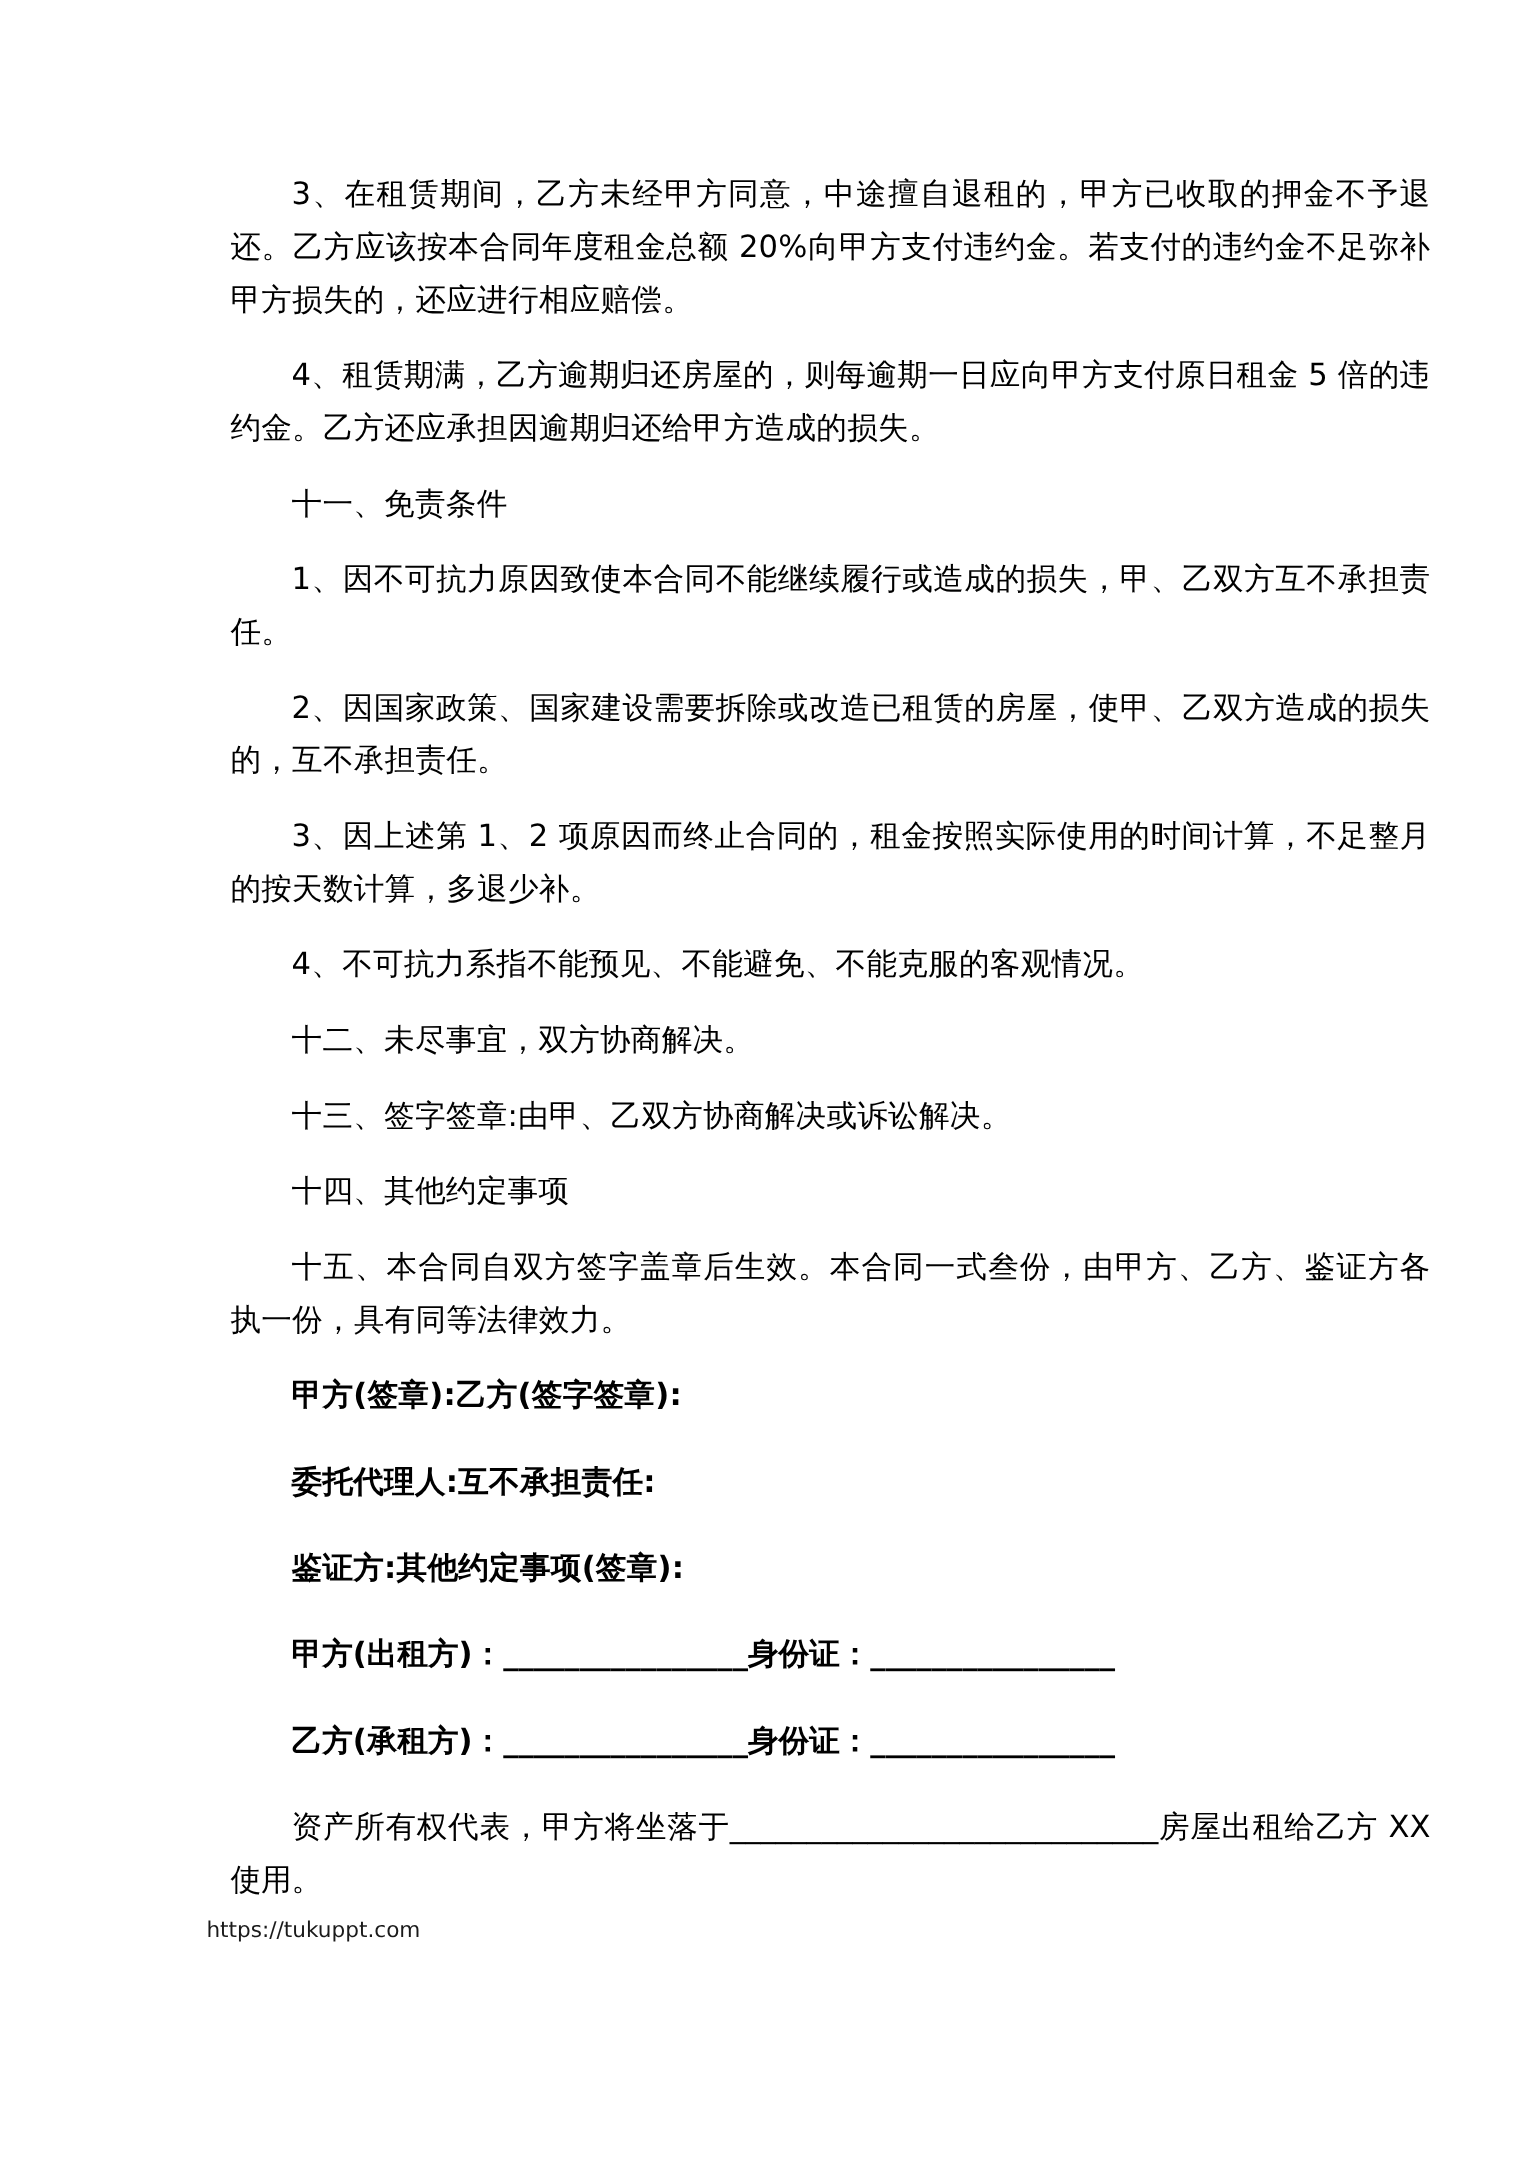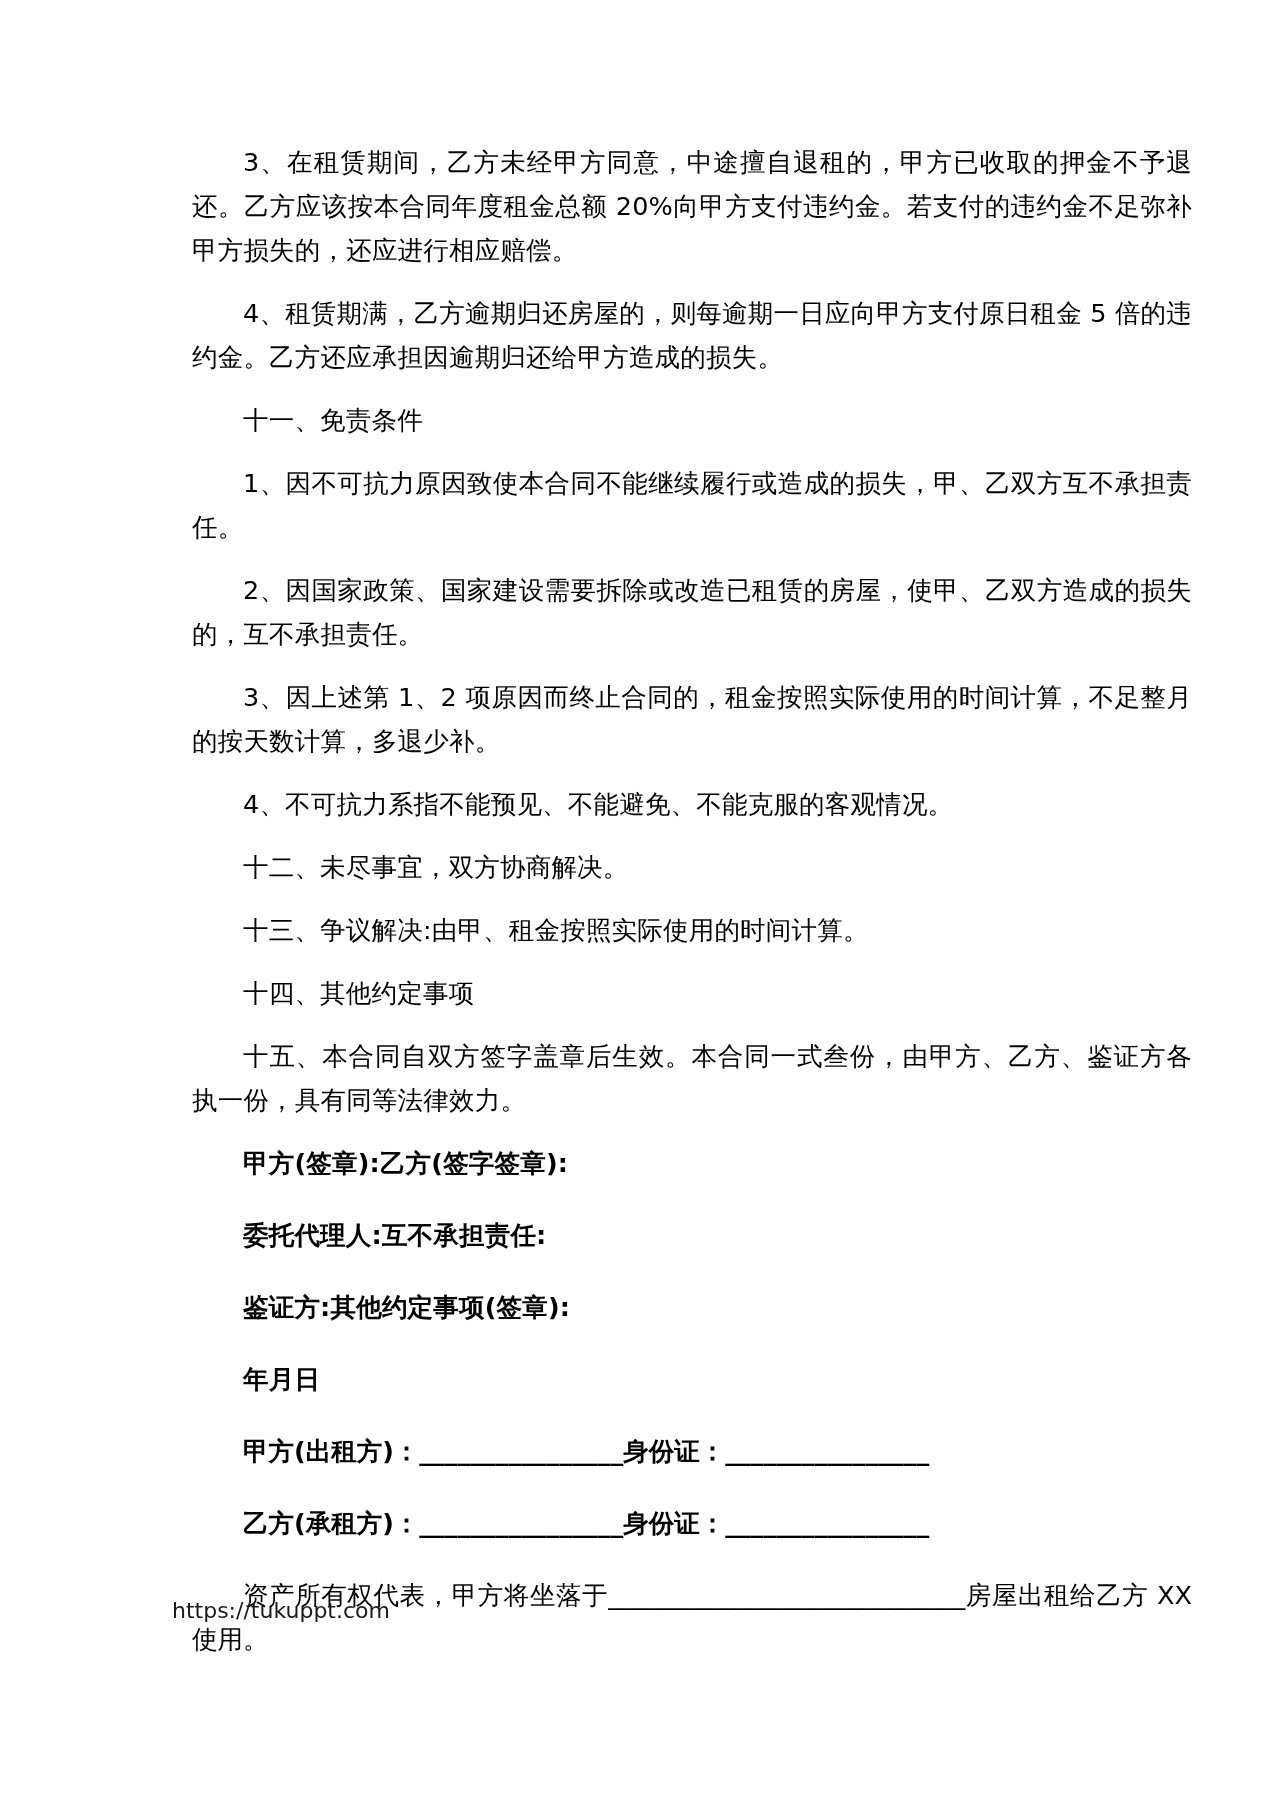--- a/index.html
+++ b/index.html
@@ -36,44 +36,43 @@
     margin-bottom: 28px;
     font-weight: bold;
   }
   .blank {
     letter-spacing: 0;
   }
   .footer {
     position: absolute;
     left: 120px;
     top: 1598px;
-    font-size: 22px;
+    font-size: 18px;
     color: #1a1a1a;
     font-family: "DejaVu Sans", "Liberation Sans", sans-serif;
   }
 </style>
 </head>
 <body>
 
 <div class="page">
   <div class="content">
     <p class="para">3、在租赁期间，乙方未经甲方同意，中途擅自退租的，甲方已收取的押金不予退还。乙方应该按本合同年度租金总额 20%向甲方支付违约金。若支付的违约金不足弥补甲方损失的，还应进行相应赔偿。</p>
     <p class="para">4、租赁期满，乙方逾期归还房屋的，则每逾期一日应向甲方支付原日租金 5 倍的违约金。乙方还应承担因逾期归还给甲方造成的损失。</p>
     <p class="para">十一、免责条件</p>
     <p class="para">1、因不可抗力原因致使本合同不能继续履行或造成的损失，甲、乙双方互不承担责任。</p>
     <p class="para">2、因国家政策、国家建设需要拆除或改造已租赁的房屋，使甲、乙双方造成的损失的，互不承担责任。</p>
     <p class="para">3、因上述第 1、2 项原因而终止合同的，租金按照实际使用的时间计算，不足整月的按天数计算，多退少补。</p>
     <p class="para">4、不可抗力系指不能预见、不能避免、不能克服的客观情况。</p>
     <p class="para">十二、未尽事宜，双方协商解决。</p>
-    <p class="para">十三、争议解决:由甲、租金按照实际使用的时间计算。</p>
+    <p class="para">十三、签字签章:由甲、乙双方协商解决或诉讼解决。</p>
     <p class="para">十四、其他约定事项</p>
     <p class="para">十五、本合同自双方签字盖章后生效。本合同一式叁份，由甲方、乙方、鉴证方各执一份，具有同等法律效力。</p>
     <p class="para sig">甲方(签章):乙方(签字签章):</p>
     <p class="para sig">委托代理人:互不承担责任:</p>
     <p class="para sig">鉴证方:其他约定事项(签章):</p>
-    <p class="para sig">年月日</p>
     <p class="para sig blank">甲方(出租方)：________________身份证：________________</p>
     <p class="para sig blank">乙方(承租方)：________________身份证：________________</p>
     <p class="para blank">资产所有权代表，甲方将坐落于____________________________房屋出租给乙方 XX 使用。</p>
   </div>
 
   <div class="footer">https://tukuppt.com</div>
 </div>
 
 </body></html>

